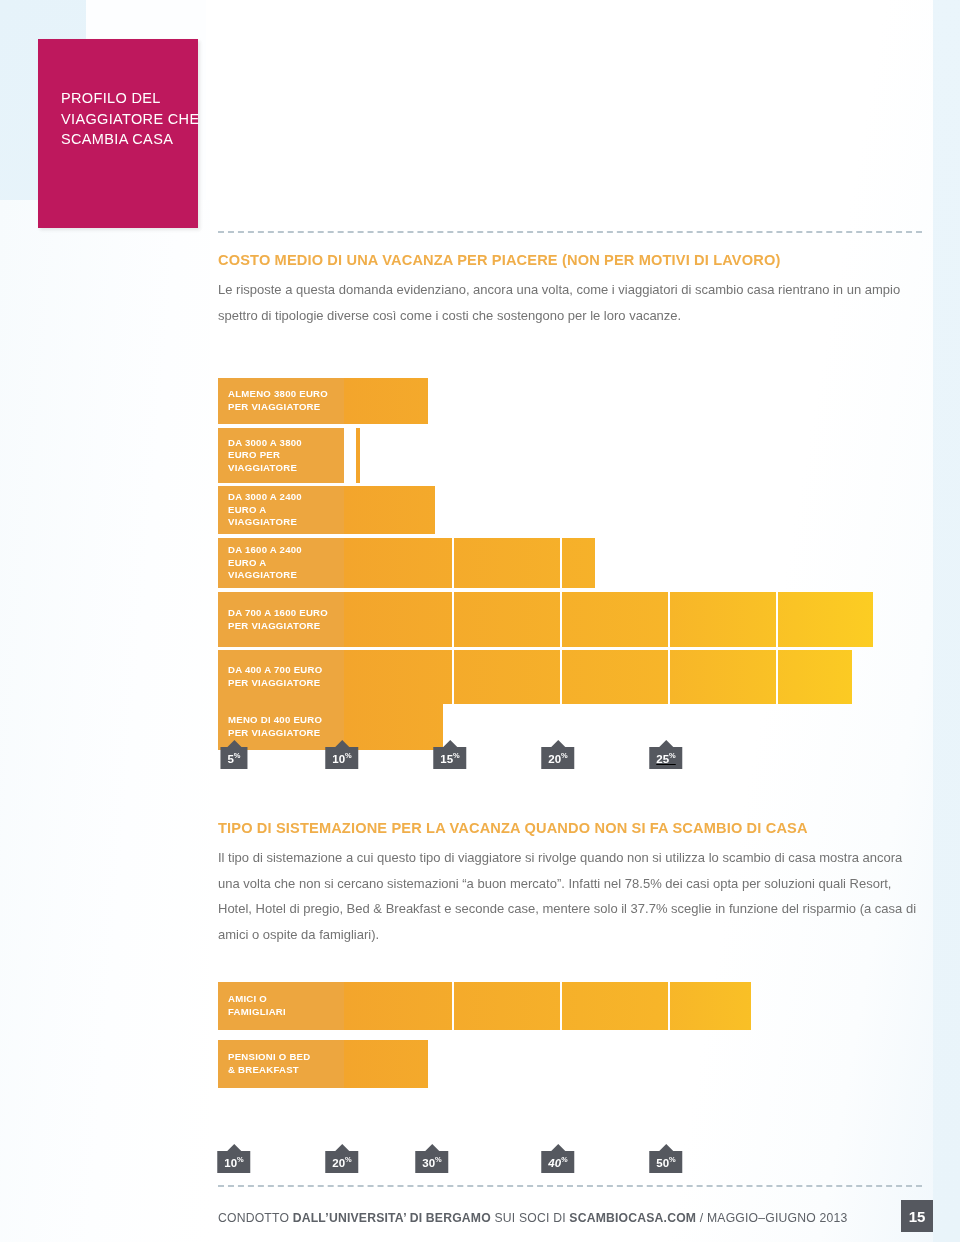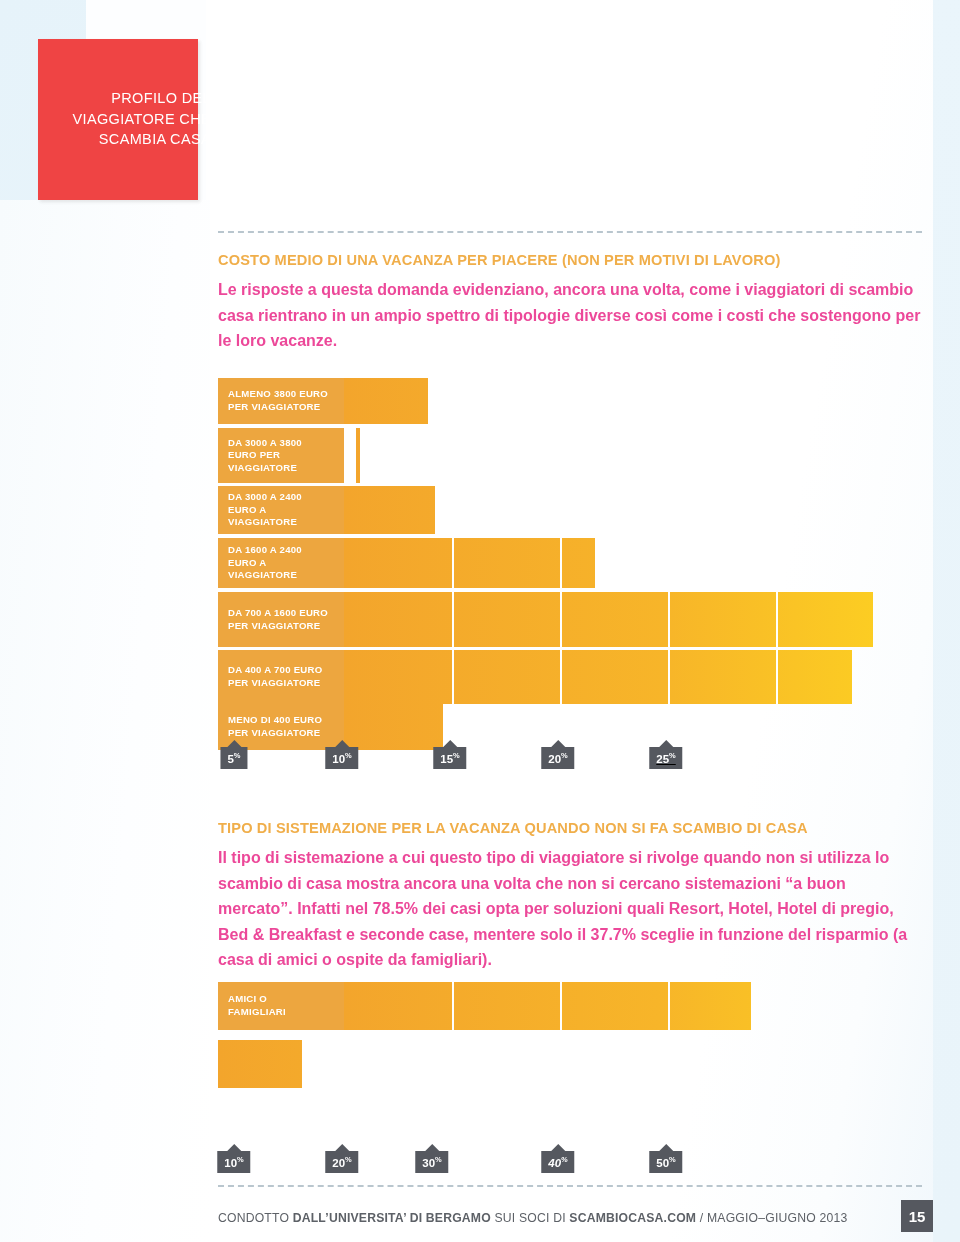--- a/index.html
+++ b/index.html
@@ -33,24 +33,23 @@
     position: absolute;
     left: 0px; top: 200px;
     width: 210px; height: 1042px;
     background: linear-gradient(95deg,#f7fbfd 0%, #fdfeff 60%, #ffffff 100%);
   }
 
   
   #title-box {
     position: absolute;
     left: 38px; top: 39px;
-    width: 160px; height: 161px;
-    background: #ef4444;
+    width: 160px; height: 189px;
+    background: #be185d;
     box-shadow: 2px 2px 3px rgba(150,150,150,0.22);
-    text-align: right;
   }
   #title-box .title-text {
     position: absolute;
     left: 23px; top: 49px;
     width: 150px;
     color: #ffffff;
     font-size: 14.5px;
     line-height: 20.5px;
     letter-spacing: 0.35px;
     white-space: pre-line;
@@ -72,24 +71,23 @@
     width: 706px;
   }
   .sec-title {
     color: #f0ae4a;
     font-size: 14.6px;
     font-weight: bold;
     letter-spacing: 0.15px;
     margin-bottom: 9px;
   }
   .sec-body {
-    color: #ec4899;
-    font-size: 16px;
+    color: #737373;
+    font-size: 13px;
     line-height: 25.5px;
-    font-weight: bold;
   }
   #section-1 { top: 252px; }
   #section-2 { top: 820px; }
 
   
   .chart { position: absolute; left: 218px; }
   #chart-1 { top: 378px; width: 706px; height: 395px; }
   #chart-2 { top: 982px; width: 706px; height: 195px; }
 
   .bar-row {
@@ -306,20 +304,22 @@
       <div class="bar-label">AMICI O
 FAMIGLIARI</div>
       <div class="bar-track">
         <div class="bar-fill" style="width: 407.16px; background-size: 572.4px 100%;"></div>
         <div class="seg-line" style="left: 108px;"></div>
         <div class="seg-line" style="left: 216px;"></div>
         <div class="seg-line" style="left: 324px;"></div>
       </div>
     </div>
     <div class="bar-row" style="top: 58px; height: 48px; width: 706px;">
+      <div class="bar-label">PENSIONI O BED
+&amp; BREAKFAST</div>
       <div class="bar-track">
         <div class="bar-fill" style="width: 84.24px; background-size: 572.4px 100%;"></div>
       </div>
     </div>
   </div>
 <div class="axis" id="axis-2">
     <div class="tick" style="left: 234px;">
       <div class="pointer"></div>
       <div class="badge">10<sup>%</sup></div>
     </div>

